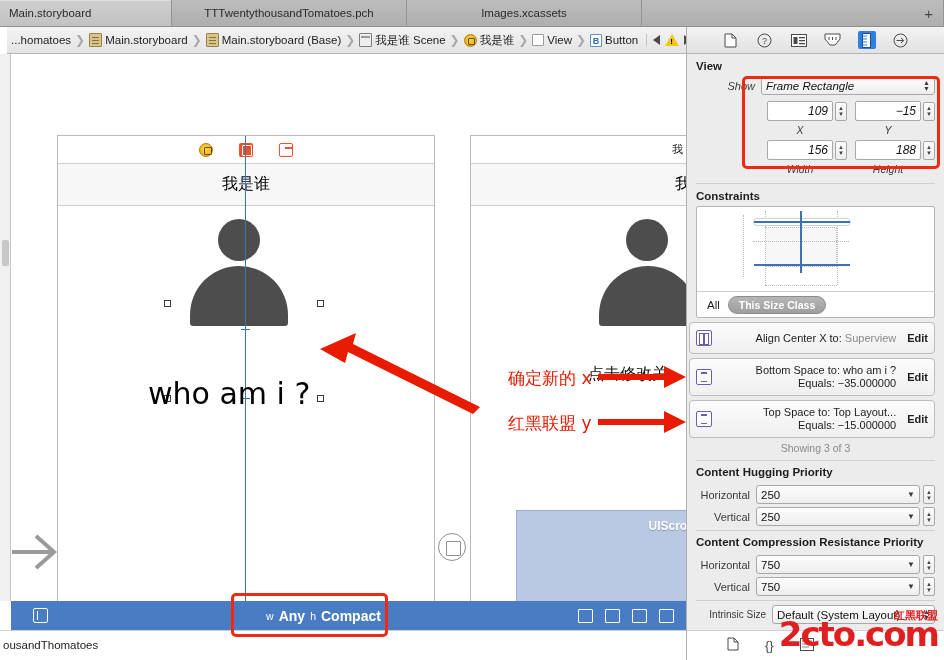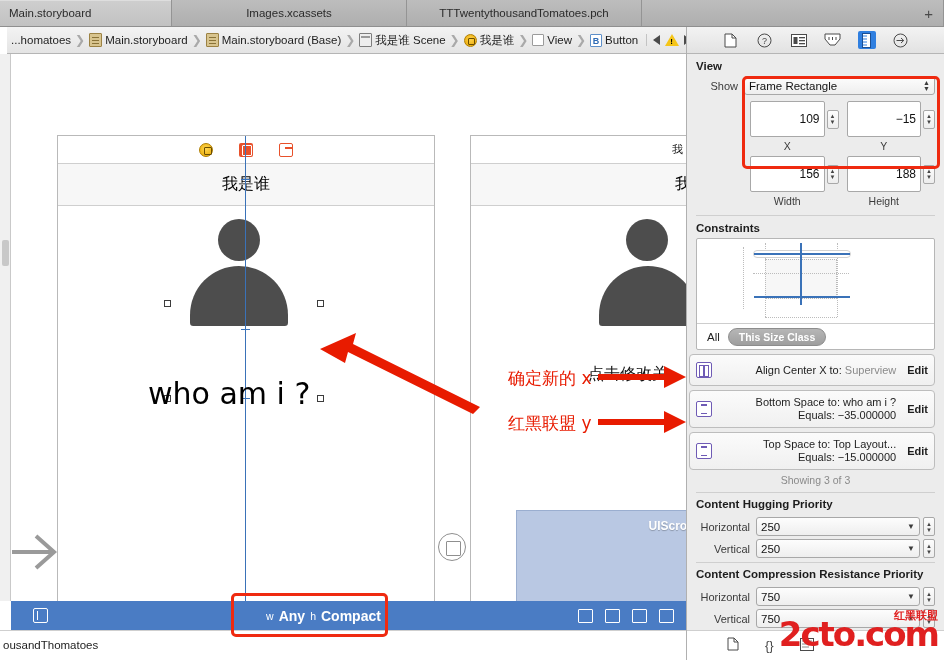--- a/index.html
+++ b/index.html
@@ -144,21 +144,21 @@
 
   .popup {
     height:19px; background:linear-gradient(#fdfdfd,#eeeeee); border:1px solid #a8a8a8; border-radius:3px;
     display:flex; align-items:center; padding:0 4px; font-size:11.5px; color:#111; position:relative;
   }
   .popup .chev { position:absolute; right:4px; top:50%; transform:translateY(-50%); font-size:8px; color:#3b3b3b; line-height:1; }
   .popup .chev2 { position:absolute; right:4px; top:2px; font-size:7px; color:#3b3b3b; line-height:7px; }
   .popup .chev3 { position:absolute; right:4px; bottom:2px; font-size:7px; color:#3b3b3b; line-height:7px; }
 
   .numfield {
-    height:36px; background:#fff; border:1px solid #a8a8a8; border-radius:2px;
+    height:20px; background:#fff; border:1px solid #a8a8a8; border-radius:2px;
     display:flex; align-items:center; justify-content:flex-end; padding-right:4px;
     font-size:12px; color:#111;
   }
   .stepper { width:12px; height:19px; border:1px solid #a8a8a8; border-radius:2px;
      background:linear-gradient(#fdfdfd,#ededed); display:flex; flex-direction:column;
      align-items:center; justify-content:center; font-size:6px; color:#444; line-height:6px; }
 
   .flabel { font-size:10.5px; color:#3b3b3b; text-align:center; }
 
   .constraint-well {
@@ -206,25 +206,25 @@
 </style>
 </head>
 <body>
 
 <div id="root">
 
   <div class="tabbar">
     <div class="tab t1 active">
       <span>Main.storyboard</span>
     </div>
+    <div class="tab t3">
+      <span>TTTwentythousandTomatoes.pch</span>
+    </div>
     <div class="tab t2">
       <span>Images.xcassets</span>
-    </div>
-    <div class="tab t3">
-      <span>TTTwentythousandTomatoes.pch</span>
     </div>
     <div class="tab rest">
       <span class="plusbtn">+</span>
     </div>
   </div>
 
   <div class="jumpbar">
     <span class="crumb">
       <span>...homatoes</span>
     </span>
@@ -393,21 +393,21 @@
             <circle cx="7.5" cy="7.5" r="6.5" fill="none" stroke="#4a4a4a"></circle>
             <path d="M3.5,7.5 h7 M8,5 l2.7,2.5 L8,10" fill="none" stroke="#4a4a4a"></path>
           </svg>
       </span>
     </div>
 
     <div class="insp-body">
 
       <div class="sec-title">View</div>
 
-      <div style="position:relative; padding-left:9px; padding-right:9px;">
+      <div style="position:relative; padding-left:26px; padding-right:9px;font-style:italic;">
         <div class="row" style="margin-top:0;">
           <span style="width:48px; text-align:right; font-size:11px; color:#3b3b3b; padding-right:6px;">Show</span>
           <div class="popup" style="flex:1;">
             <span>Frame Rectangle</span>
             <span class="chev2">▲</span>
             <span class="chev3">▼</span>
           </div>
         </div>
 
         <div class="row" style="margin-top:6px; padding-left:54px;">

